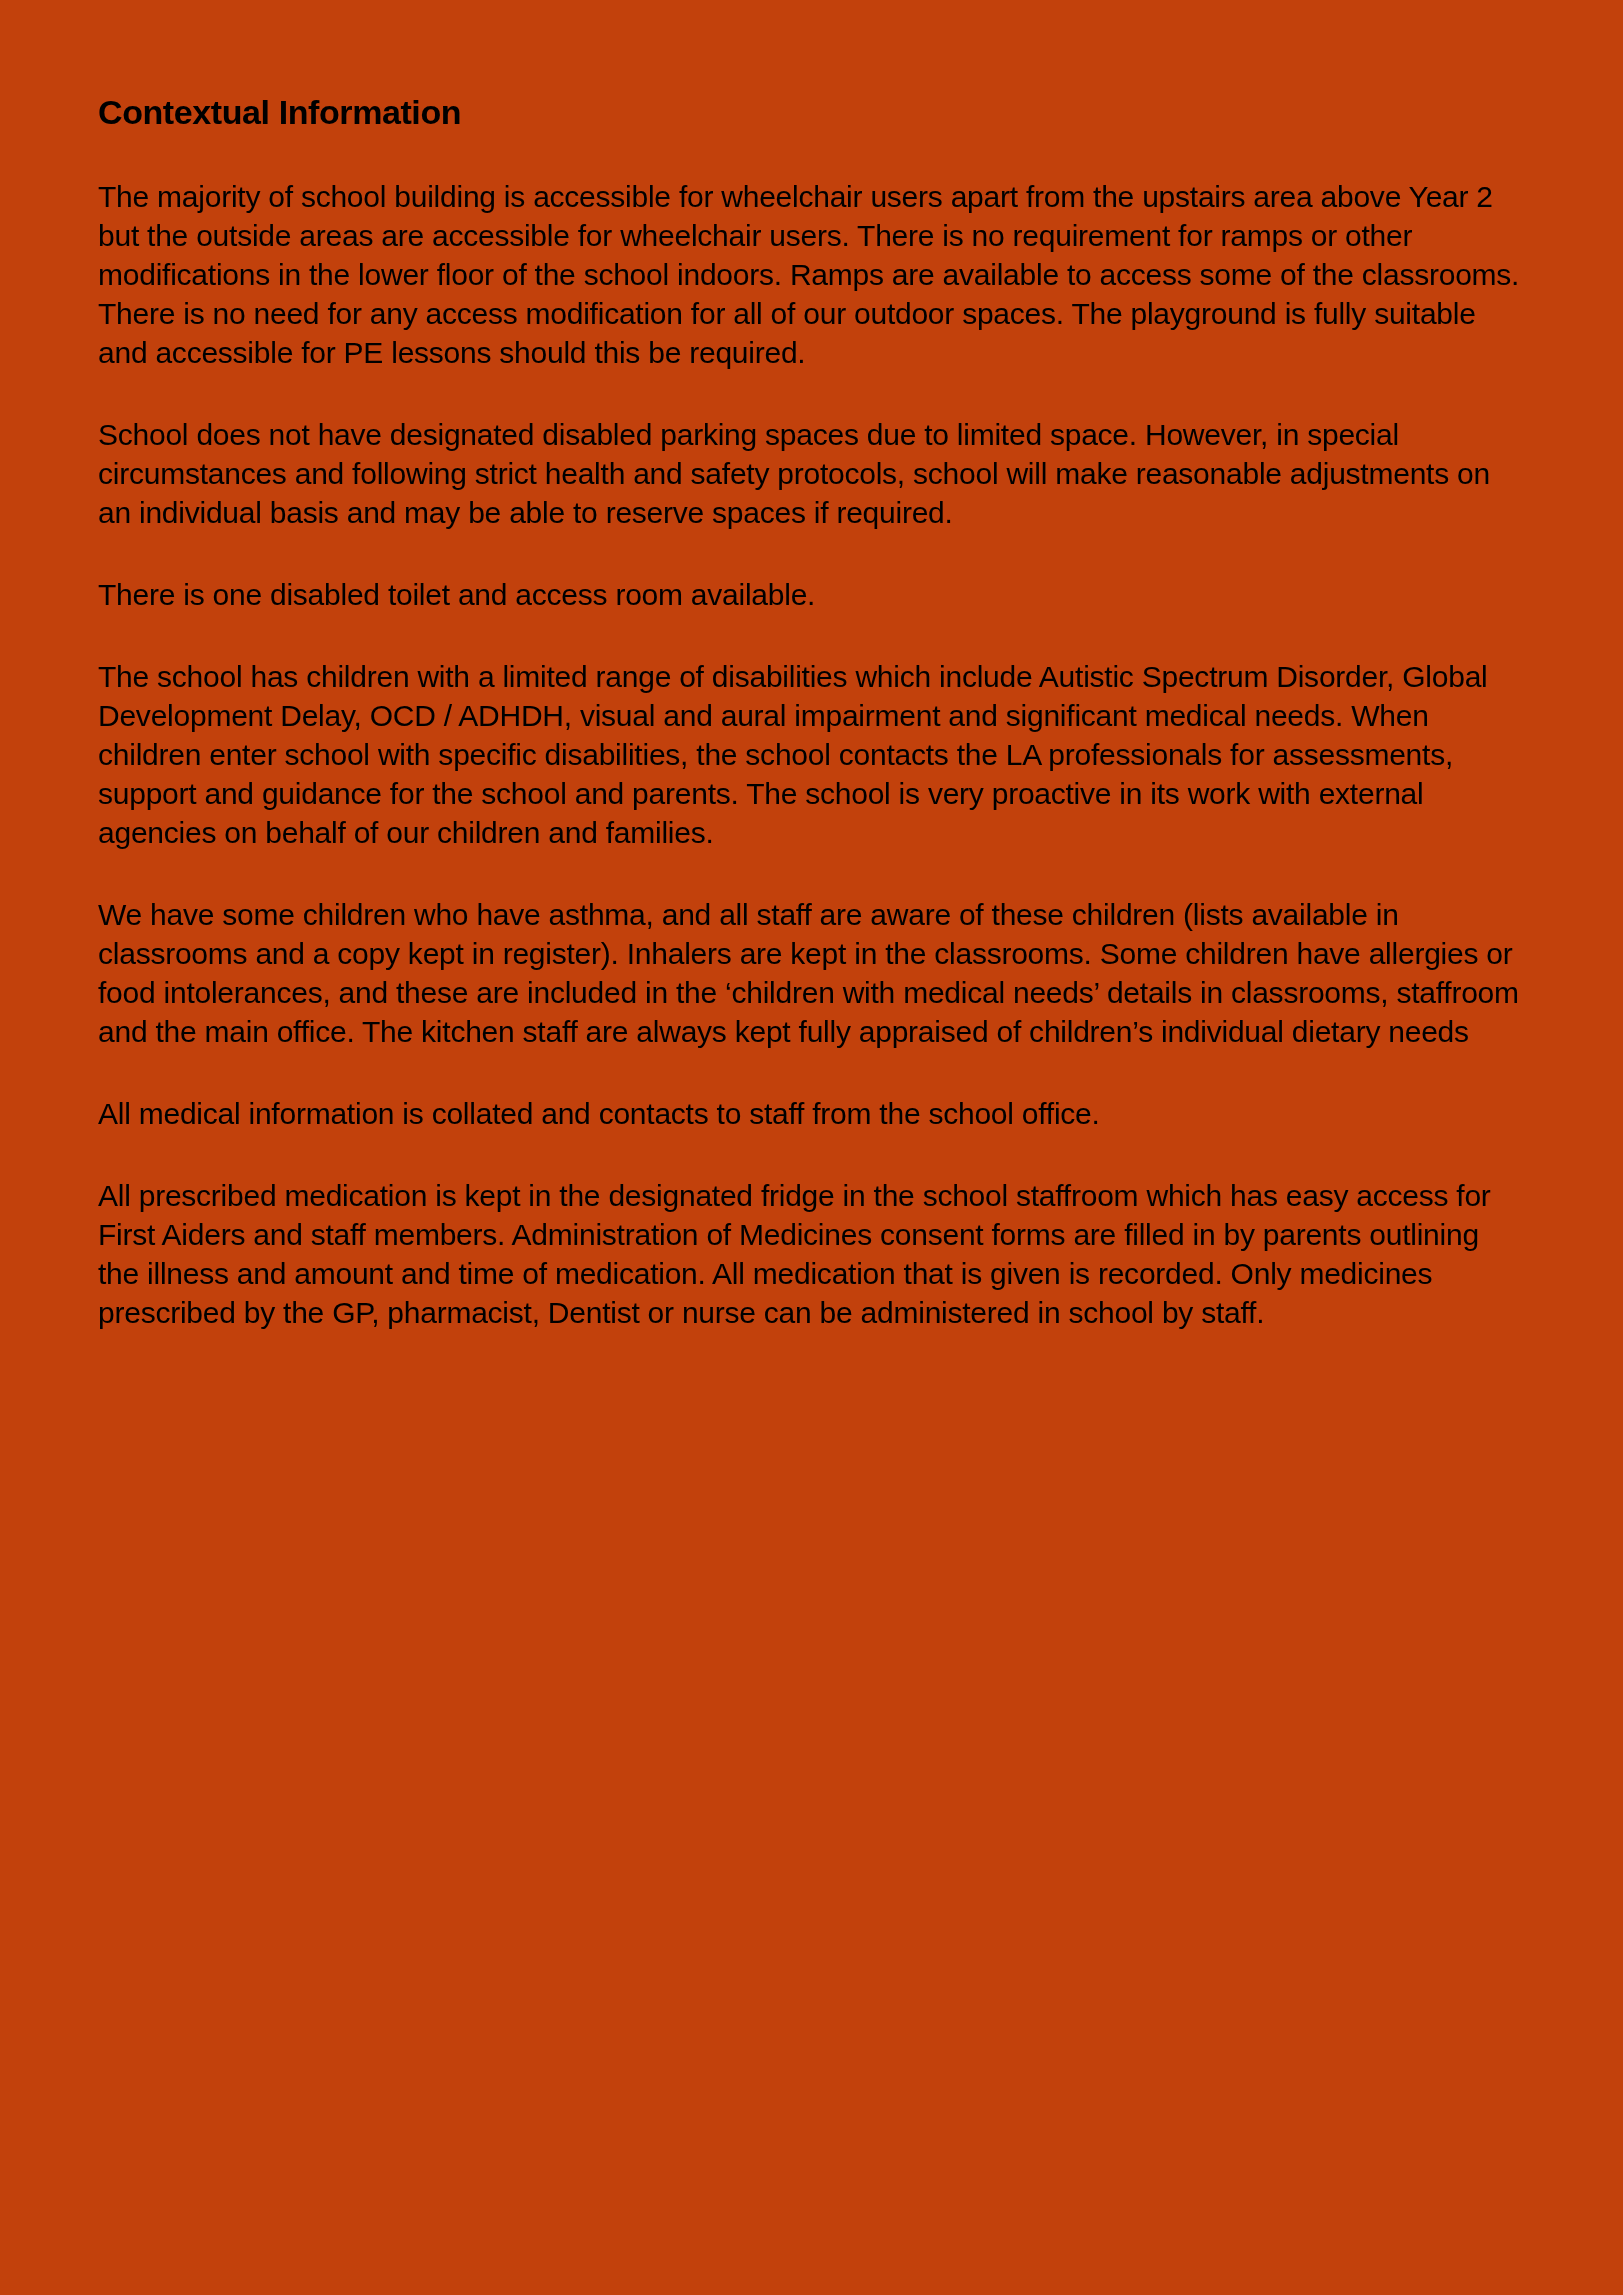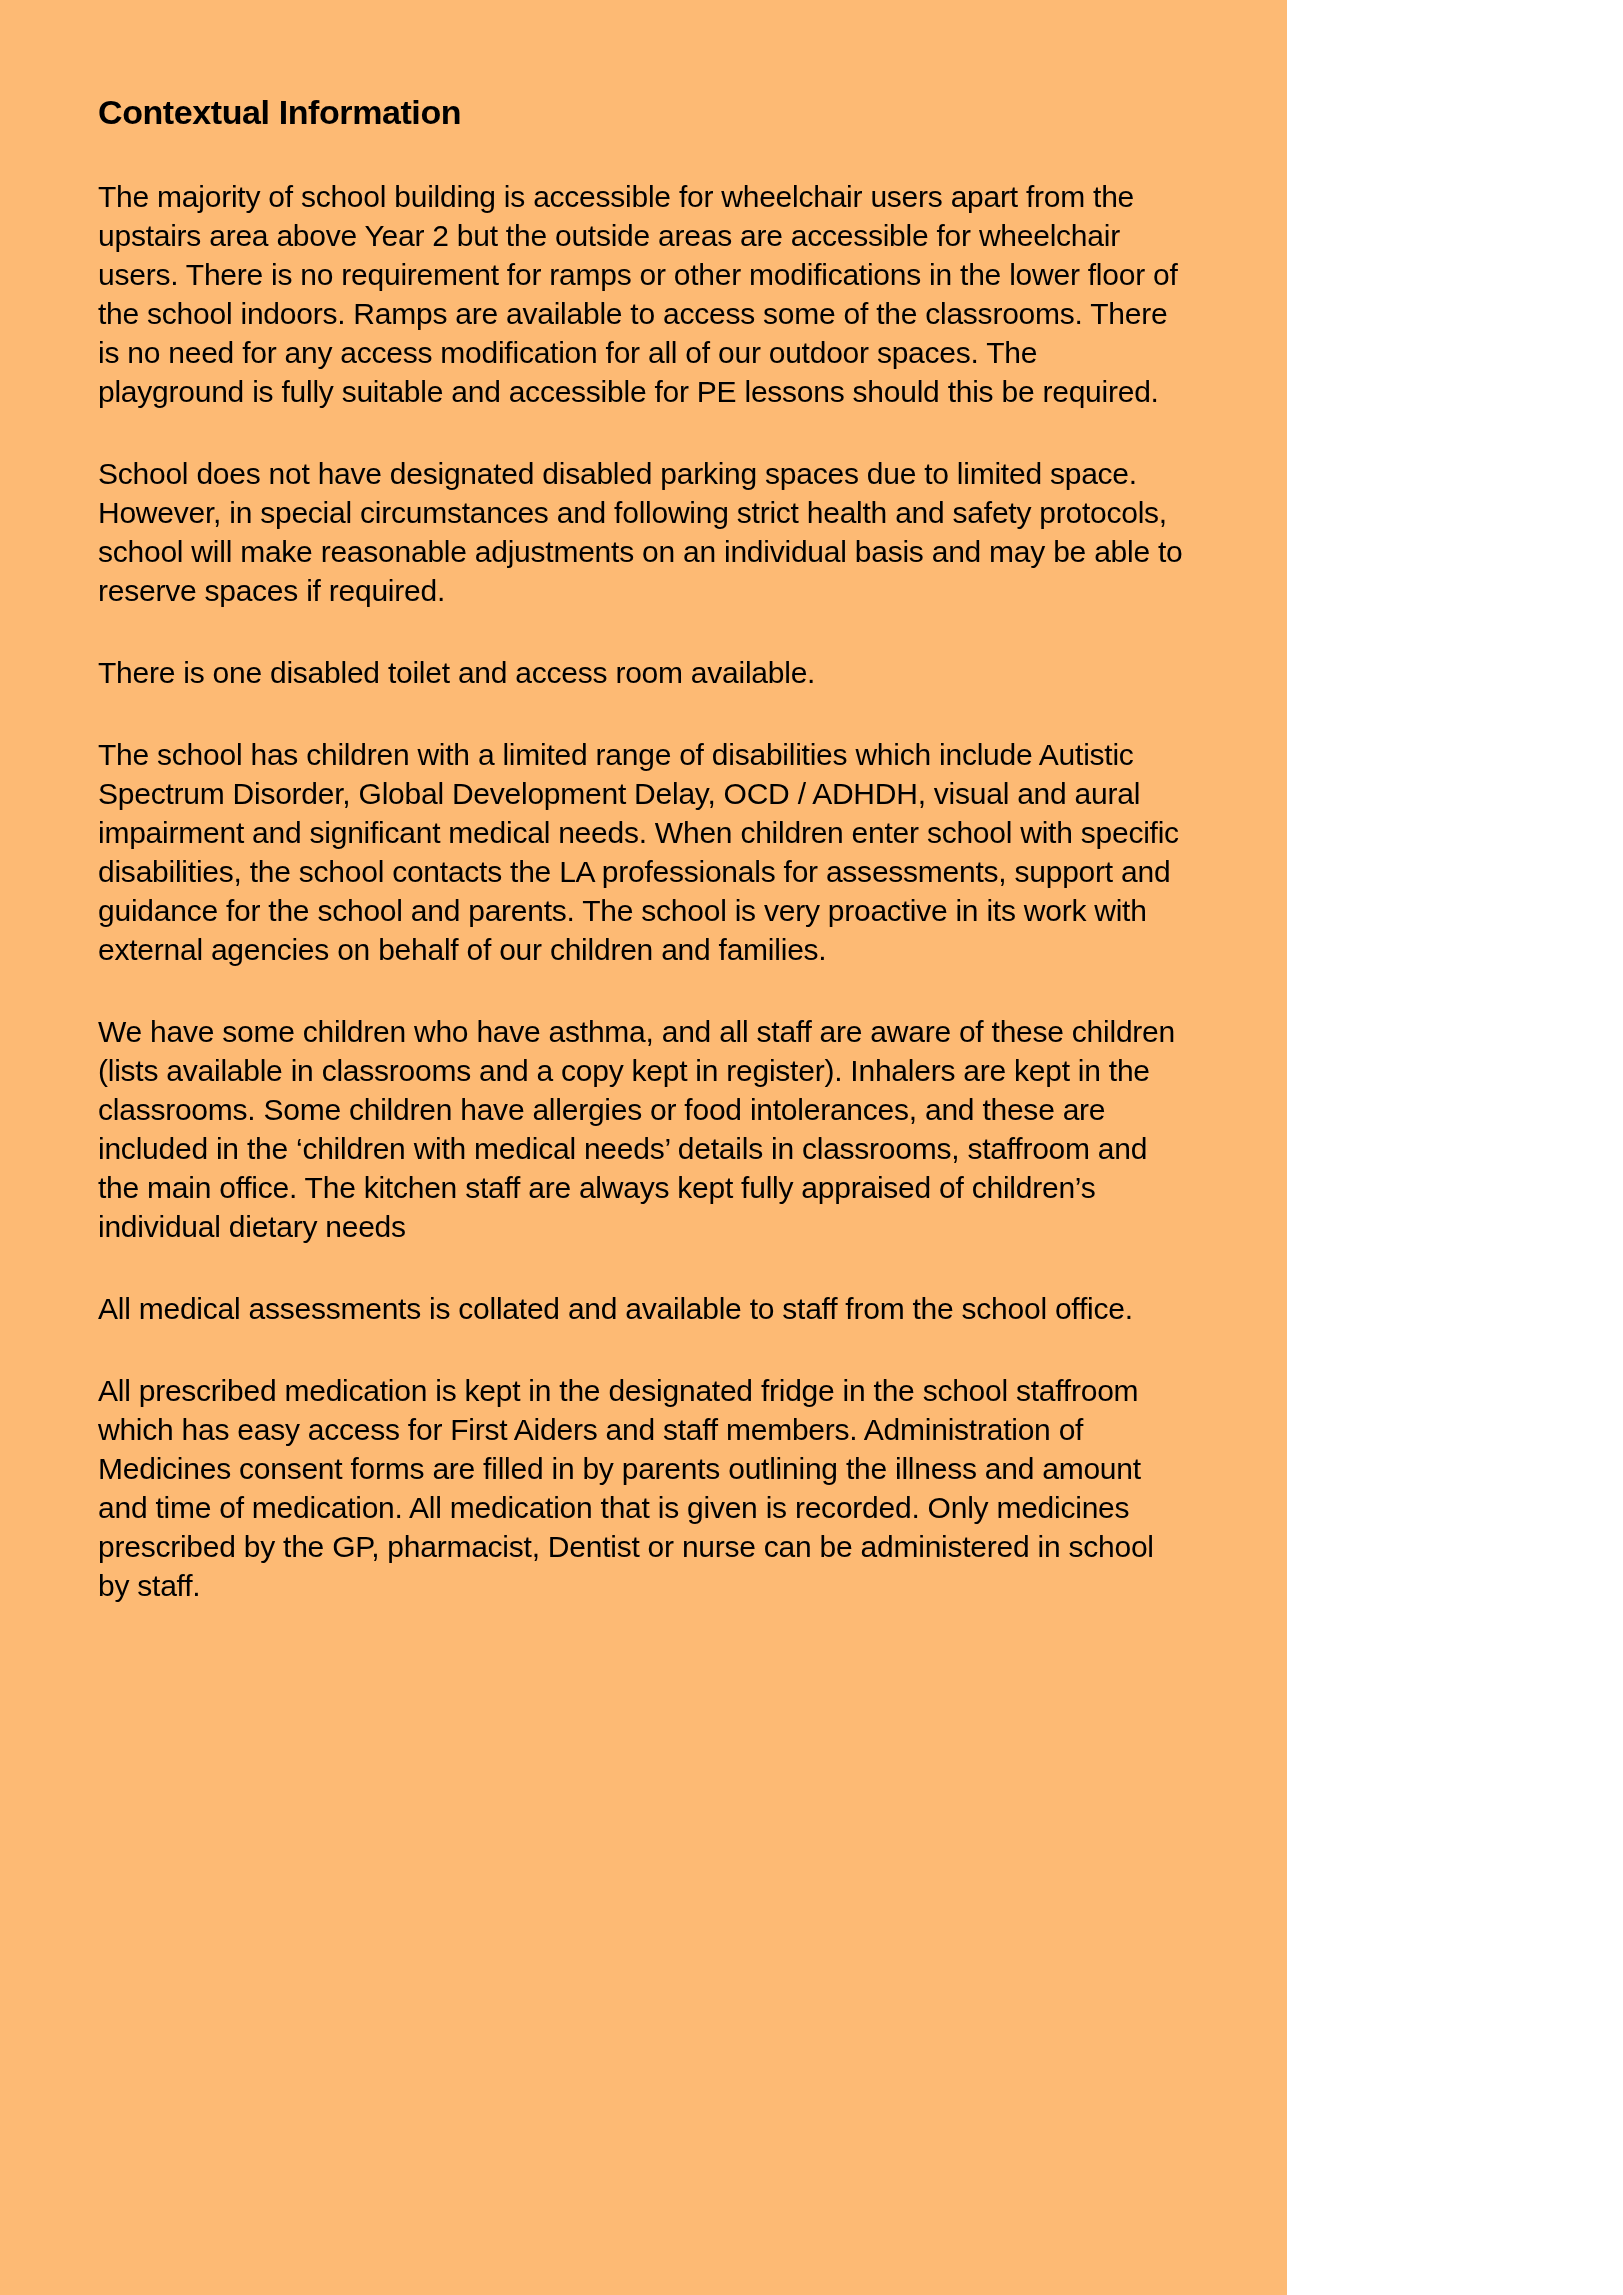--- a/index.html
+++ b/index.html
@@ -8,24 +8,24 @@
     background: #ffffff;
   }
   body {
     width: 1623px;
     height: 2295px;
     position: relative;
     overflow: hidden;
   }
   .page {
     box-sizing: border-box;
-    width: 1287px;
+    width: 1623px;
     height: 2295px;
     padding: 90px 99px 0 98px;
-    background: #fdba74;
+    background: #c2410c;
     color: #000000;
     font-family: "Liberation Sans", "DejaVu Sans", sans-serif;
   }
   .doc-heading {
     font-size: 34px;
     line-height: 44px;
     font-weight: bold;
     letter-spacing: -0.012em;
     margin: 0 0 43px 0;
   }
@@ -49,19 +49,19 @@
 
   <p class="doc-para">School does not have designated disabled parking spaces due to limited space. However, in special circumstances and following strict health and safety protocols, school will make reasonable adjustments on an individual basis and may be able to reserve spaces if required.</p>
 
   <p class="doc-para">There is one disabled toilet and access room available.</p>
 
 
   <p class="doc-para">The school has children with a limited range of disabilities which include Autistic Spectrum Disorder, Global Development Delay, OCD / ADHDH, visual and aural impairment and significant medical needs. When children enter school with specific disabilities, the school contacts the LA professionals for assessments, support and guidance for the school and parents. The school is very proactive in its work with external agencies on behalf of our children and families.</p>
 
   <p class="doc-para">We have some children who have asthma, and all staff are aware of these children (lists available in classrooms and a copy kept in register). Inhalers are kept in the classrooms. Some children have allergies or food intolerances, and these are included in the ‘children with medical needs’ details in classrooms, staffroom and the main office. The kitchen staff are always kept fully appraised of children’s individual dietary needs</p>
 
-  <p class="doc-para">All medical assessments is collated and available to staff from the school office.</p>
+  <p class="doc-para">All medical information is collated and contacts to staff from the school office.</p>
 
 
   <p class="doc-para">All prescribed medication is kept in the designated fridge in the school staffroom which has easy access for First Aiders and staff members. Administration of Medicines consent forms are filled in by parents outlining the illness and amount and time of medication. All medication that is given is recorded. Only medicines prescribed by the GP, pharmacist, Dentist or nurse can be administered in school by staff.</p>
 
 </div>
 
 
 </body></html>

